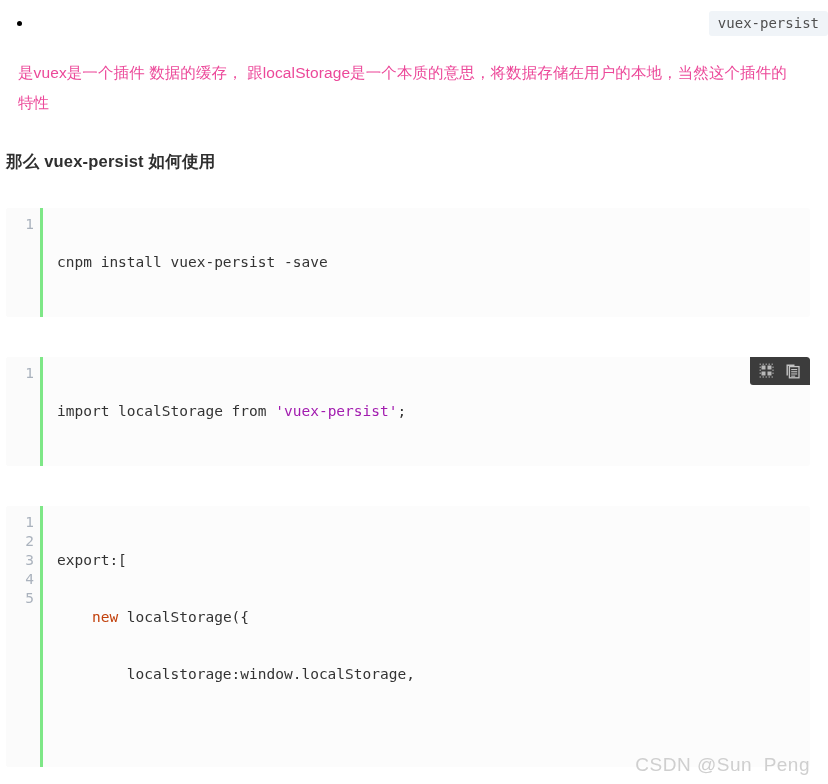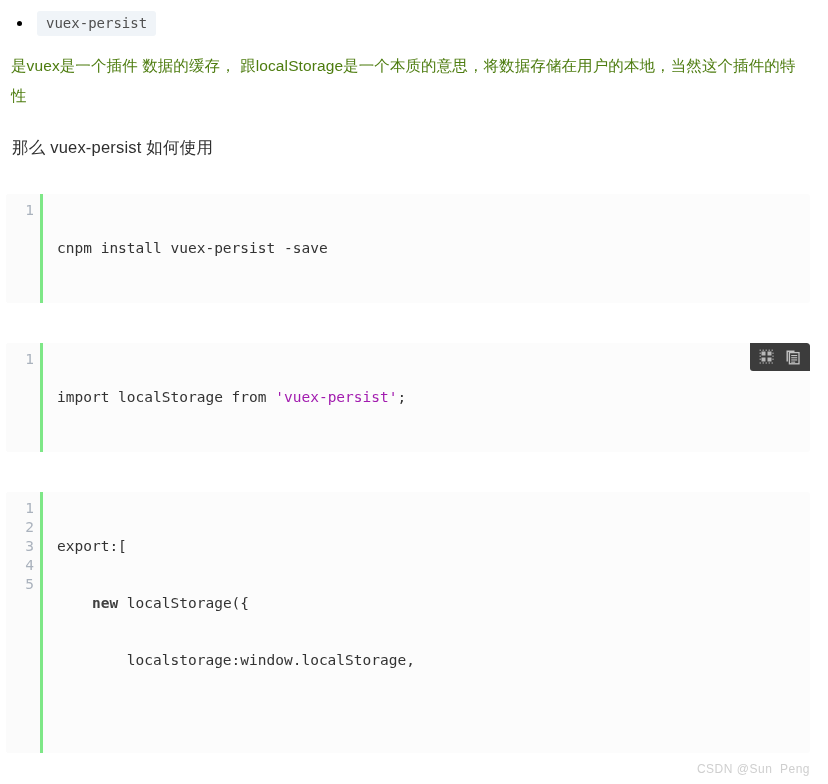--- a/index.html
+++ b/index.html
@@ -20,20 +20,21 @@
     height: 784px;
     position: relative;
     box-sizing: border-box;
   }
 
   
   ul.bullet-list {
     list-style: none;
     margin: 0;
     padding: 0;
+    text-align: right;
   }
   ul.bullet-list li {
     position: relative;
     padding-left: 37px;
     height: 26px;
     line-height: 26px;
     font-size: 15px;
   }
   ul.bullet-list li::before {
     content: "";
@@ -50,32 +51,32 @@
     font-size: 14px;
     background: #f0f4f8;
     color: #4f4f4f;
     border-radius: 3px;
     padding: 4px 9px 5px 9px;
     letter-spacing: 0px;
   }
 
   
   p.para {
-    margin: 5px;
+    margin: 12px;
     padding: 0 14px 0 6px;
     font-size: 15.5px;
     line-height: 30px;
-    color: #4d7c0f;
+    color: #ec4899;
     letter-spacing: 0.1px;
   }
   h3.heading {
     margin: 0;
-    padding: 0 0 0 12px;
+    padding: 0 0 0 6px;
     font-size: 16.5px;
-    font-weight: normal;
+    font-weight: bold;
     color: #2f2f2f;
     line-height: 30px;
     letter-spacing: 0.2px;
   }
 
   .sp-10 { height: 10px; }
   .sp-14 { height: 14px; }
   .sp-16 { height: 16px; }
   .sp-18 { height: 18px; }
   .sp-22 { height: 22px; }
@@ -108,21 +109,21 @@
   }
   .code-body {
     padding: 7px 0 7px 14px;
     white-space: pre;
     color: #333333;
     flex: 1 1 auto;
     overflow: hidden;
   }
   .code-body .ln { height: 19px; }
   .tok-str { color: #a21caf; }
-  .tok-kw  { color: #404040; font-weight: bold; margin-top: 20px; }
+  .tok-kw  { color: #c2410c; font-weight: normal; margin-top: 20px; }
 
   
   .code-toolbar {
     position: absolute;
     top: 0;
     right: 0;
     background: #3c3c3c;
     display: flex;
     align-items: center;
     gap: 8px;
@@ -136,21 +137,21 @@
     align-items: center;
     justify-content: center;
     cursor: pointer;
   }
 
   
   .watermark {
     position: absolute;
     right: 18px;
     bottom: 8px;
-    font-size: 12px;
+    font-size: 19px;
     color: #cfcfcf;
     letter-spacing: 0.5px;
     white-space: pre;
   }
 </style>
 </head>
 <body>
 
 <div class="page">
 

